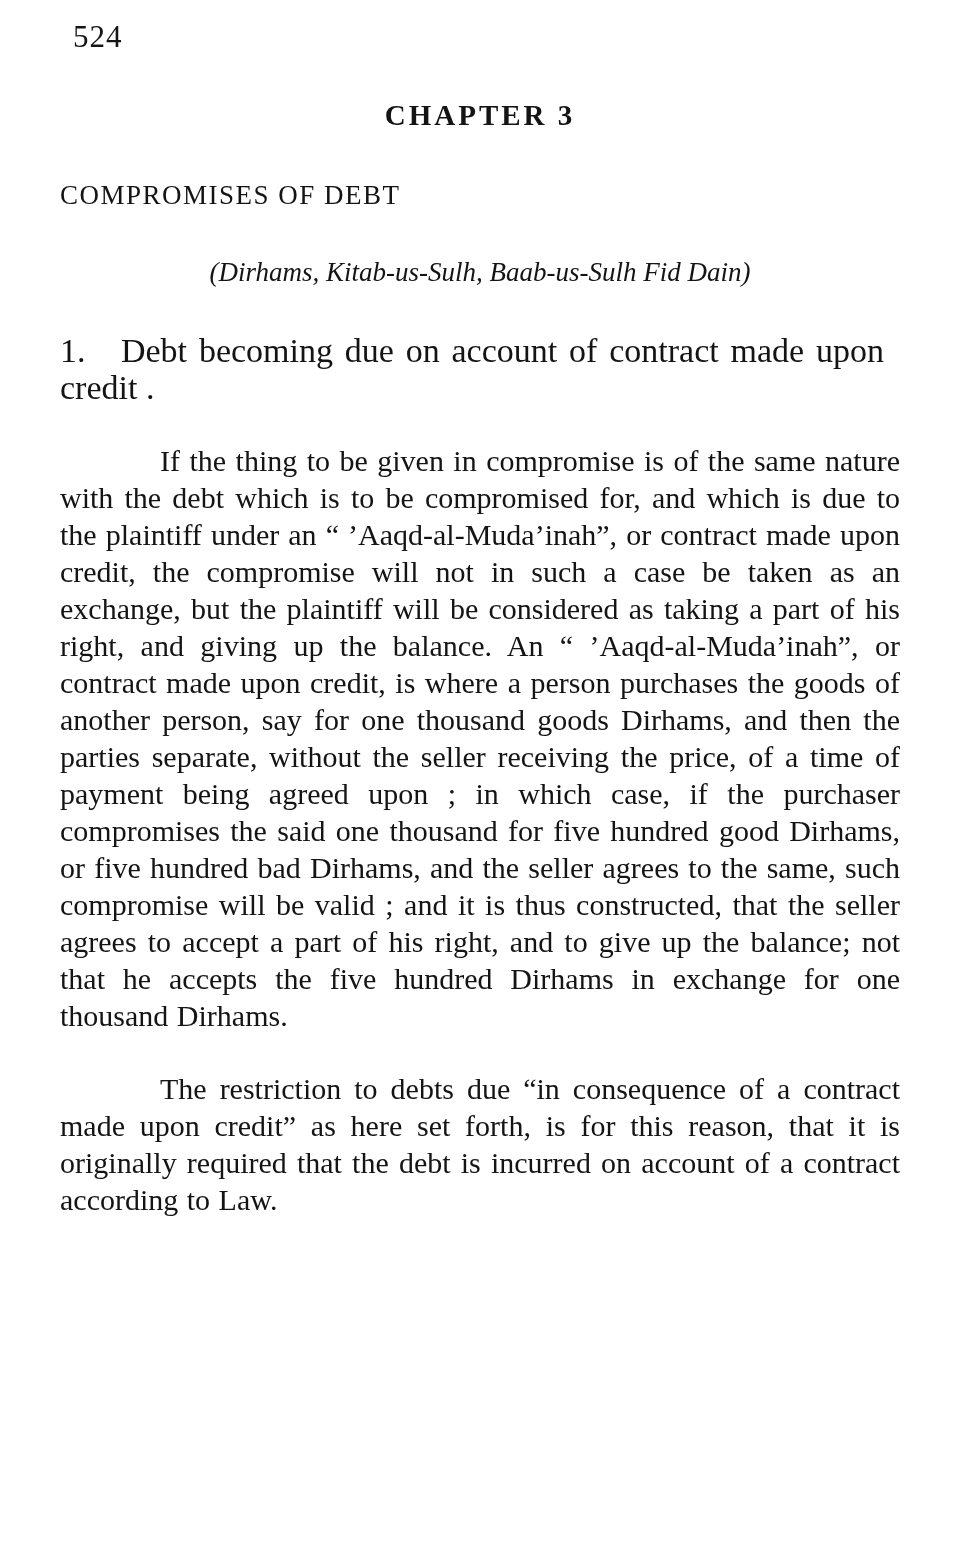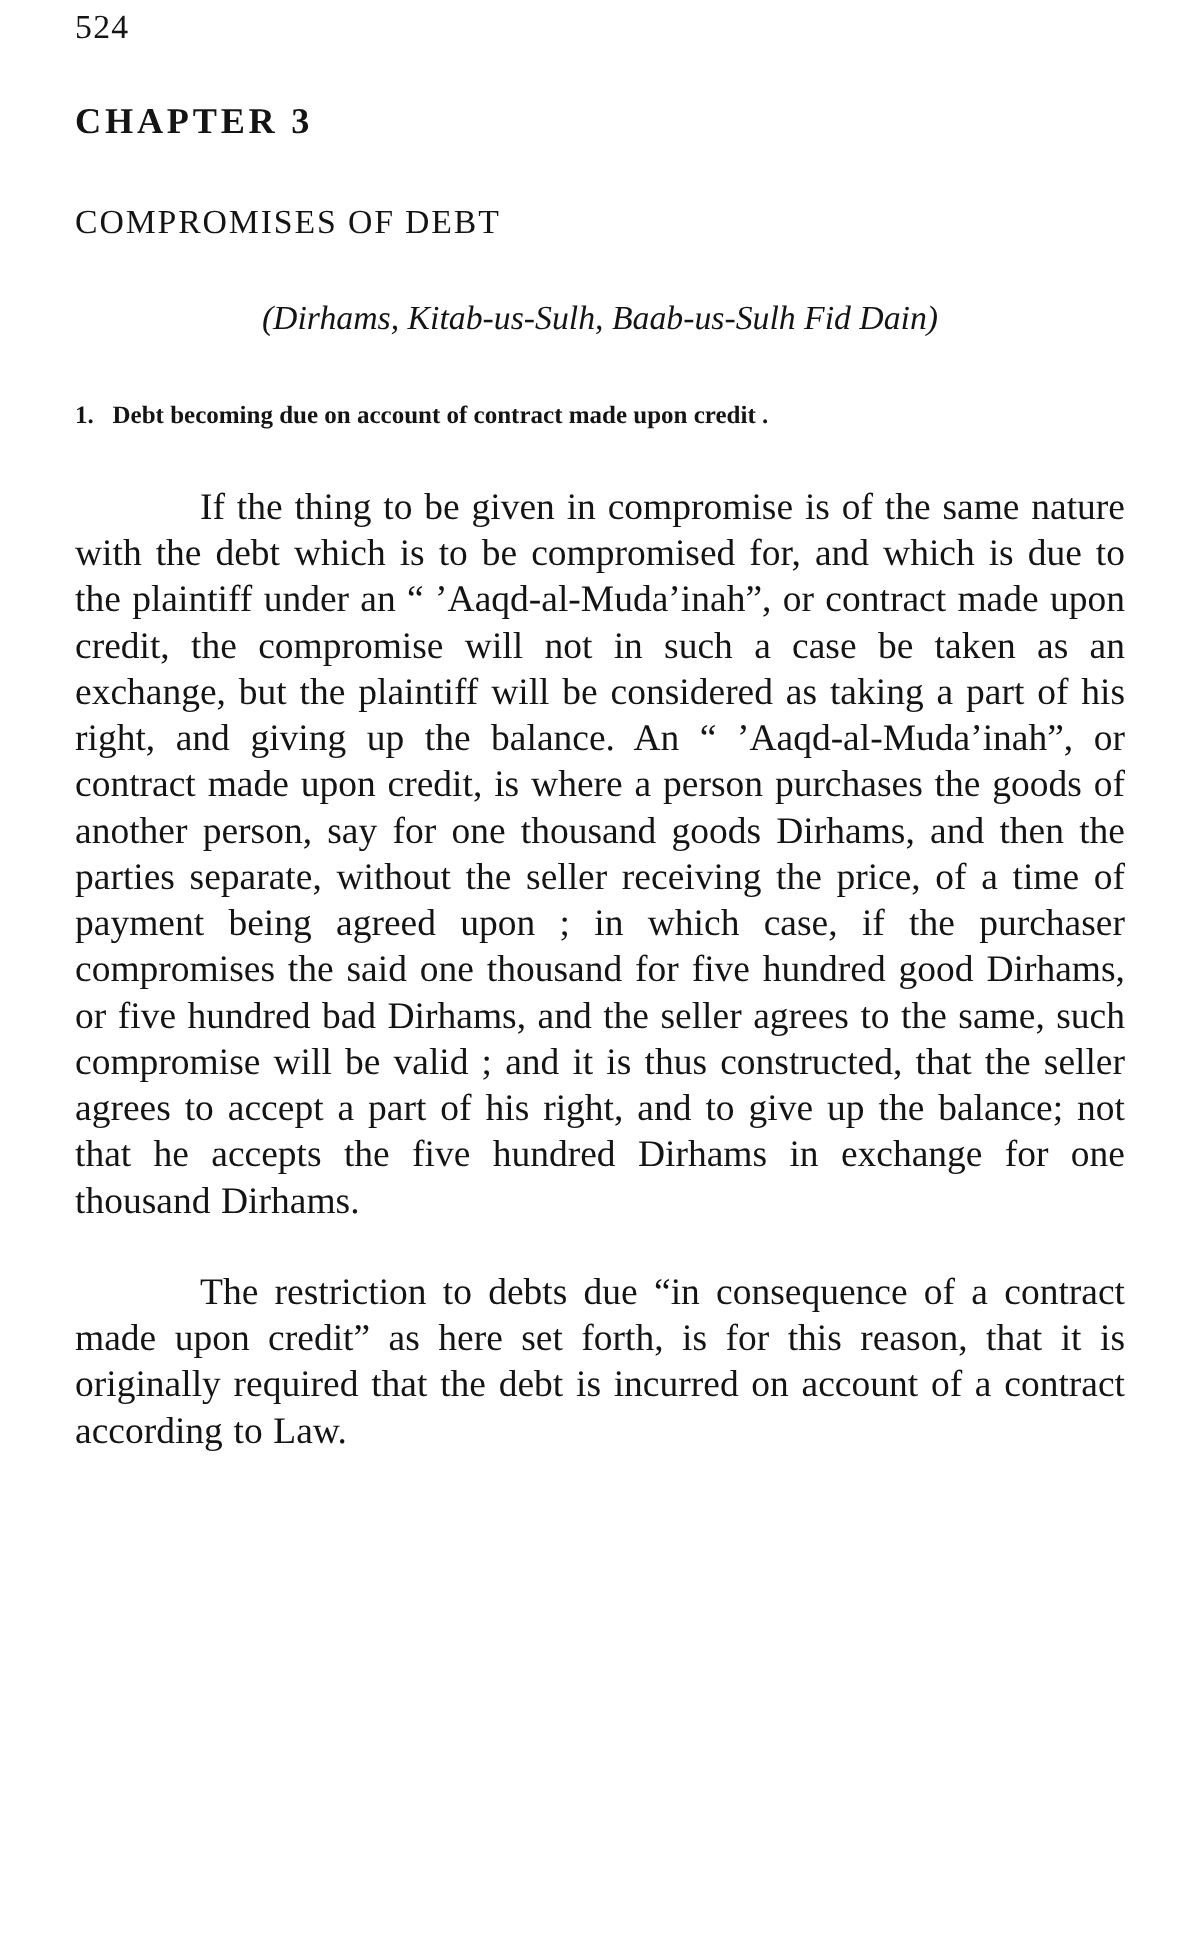--- a/index.html
+++ b/index.html
@@ -12,46 +12,47 @@
     width: 960px;
     height: 1550px;
     box-sizing: border-box;
     background: #ffffff;
     color: #141414;
     font-family: "Liberation Serif", serif;
     padding: 6px 60px 0 60px;
     overflow: hidden;
   }
   .page-number {
-    font-size: 27px;
+    font-size: 31px;
     letter-spacing: 1px;
-    margin: 0;
+    margin: 13px;
   }
   .chapter-heading {
+    text-align: center;
     font-weight: bold;
     font-size: 29px;
     letter-spacing: 3px;
     margin: 44px 0 0 0;
   }
   .chapter-title {
     text-align: left;
     font-weight: normal;
     font-size: 27px;
     letter-spacing: 1.5px;
     margin: 48px 0 0 0;
   }
   .citation {
     text-align: center;
     font-style: italic;
     font-size: 27px;
     margin: 46px 0 0 0;
   }
   .section-heading {
-    font-weight: bold;
-    font-size: 20px;
+    font-weight: normal;
+    font-size: 34px;
     line-height: 37px;
     text-align: justify;
     margin: 44px 16px 0 0;
   }
   .body-para {
     font-size: 30px;
     line-height: 37px;
     text-align: justify;
     text-indent: 100px;
     margin: 36px 0 0 0;

